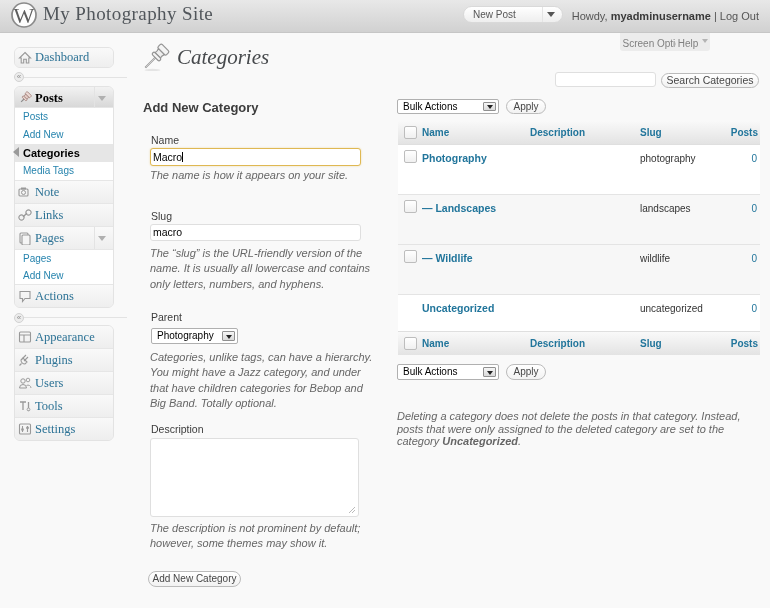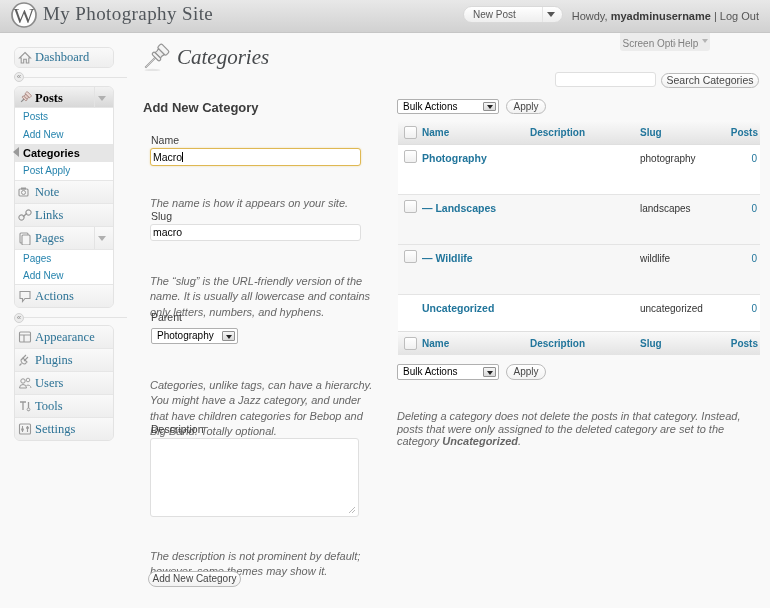--- a/index.html
+++ b/index.html
@@ -32,21 +32,21 @@
 .sub a{display:block;height:18px;line-height:18px;padding-left:8px;font-size:10px;color:#2583ad;text-decoration:none;}
 .sub .cur{background:#e6e6e6;color:#000;font-weight:bold;font-size:11px;}
 .sep{left:24px;width:103px;height:1px;background:#e3e3e3;}
 .sepc{left:14px;width:8px;height:8px;border:1px solid #d2d2d2;border-radius:5px;background:#ececec;color:#8f8f8f;font-size:8px;line-height:7px;text-align:center;}
 #wedge{left:8px;top:147px;width:0;height:0;border:5px solid transparent;border-right:6px solid #9a9a9a;}
 
 #h2title{left:177px;top:45px;font-family:"Liberation Serif",serif;font-style:italic;font-size:21px;letter-spacing:0px;color:#46494c;}
 h3.formh{position:absolute;left:143px;top:100px;font-size:13px;color:#3c3c3c;margin:0;}
 .lab{font-size:10.5px;color:#3c3c3c;}
 .inp{box-sizing:border-box;border:1px solid #dfdfdf;border-radius:3px;background:#fff;font-size:10.5px;color:#000;}
-.ital{font-style:italic;font-size:11px;color:#666;line-height:15.3px;margin-top:28px;}
+.ital{font-style:italic;font-size:11px;color:#666;line-height:15.3px;}
 
 .btn{box-sizing:border-box;border:1px solid #bbb;border-radius:11px;background:linear-gradient(#fff,#f2f2f2);font-size:10px;color:#464646;text-align:center;white-space:nowrap;}
 
 .sel{box-sizing:border-box;border:1px solid #b0b0b0;border-radius:2px;background:#fff;font-size:10px;color:#000;}
 .sel .sbtn{position:absolute;right:2px;top:2px;bottom:2px;width:13px;background:linear-gradient(#f6f6f6,#d9d9d9);border:1px solid #909090;border-radius:1px;box-sizing:border-box;}
 .sel .sarr{position:absolute;right:5px;width:0;height:0;border:3px solid transparent;border-top:4px solid #222;}
 
 #tbl{left:398px;top:121px;width:362px;}
 .thead{position:relative;height:23px;background:linear-gradient(#f9f9f9,#e3e3e3);border-bottom:1px solid #dfdfdf;}
 .thead .cb{position:absolute;left:6px;top:5px;}
@@ -103,21 +103,21 @@
             </g>
           </svg></span>
       <span class="txt">Posts</span>
       <span class="dsep"></span>
         <span class="darr"></span>
     </div>
     <div class="sub">
       <a>Posts</a>
       <a>Add New</a>
       <a class="cur">Categories</a>
-      <a>Post Apply</a>
+      <a>Media Tags</a>
     </div>
     <div class="top">
       <span class="ic"><svg width="14" height="14" viewBox="0 0 14 14">
             <rect x="1" y="4" width="9" height="7" rx="1" fill="none" stroke="#999" stroke-width="1.1"></rect>
             <circle cx="5.5" cy="7.5" r="2" fill="none" stroke="#999" stroke-width="1"></circle>
             <rect x="3" y="2.5" width="5" height="2" fill="#999"></rect>
           </svg></span>
       <span class="txt">Note</span>
     </div>
     <div class="top">

